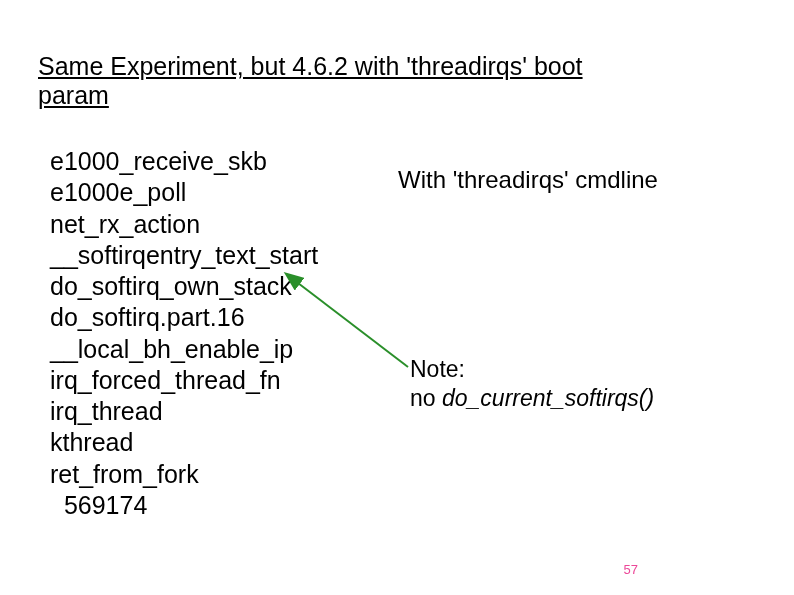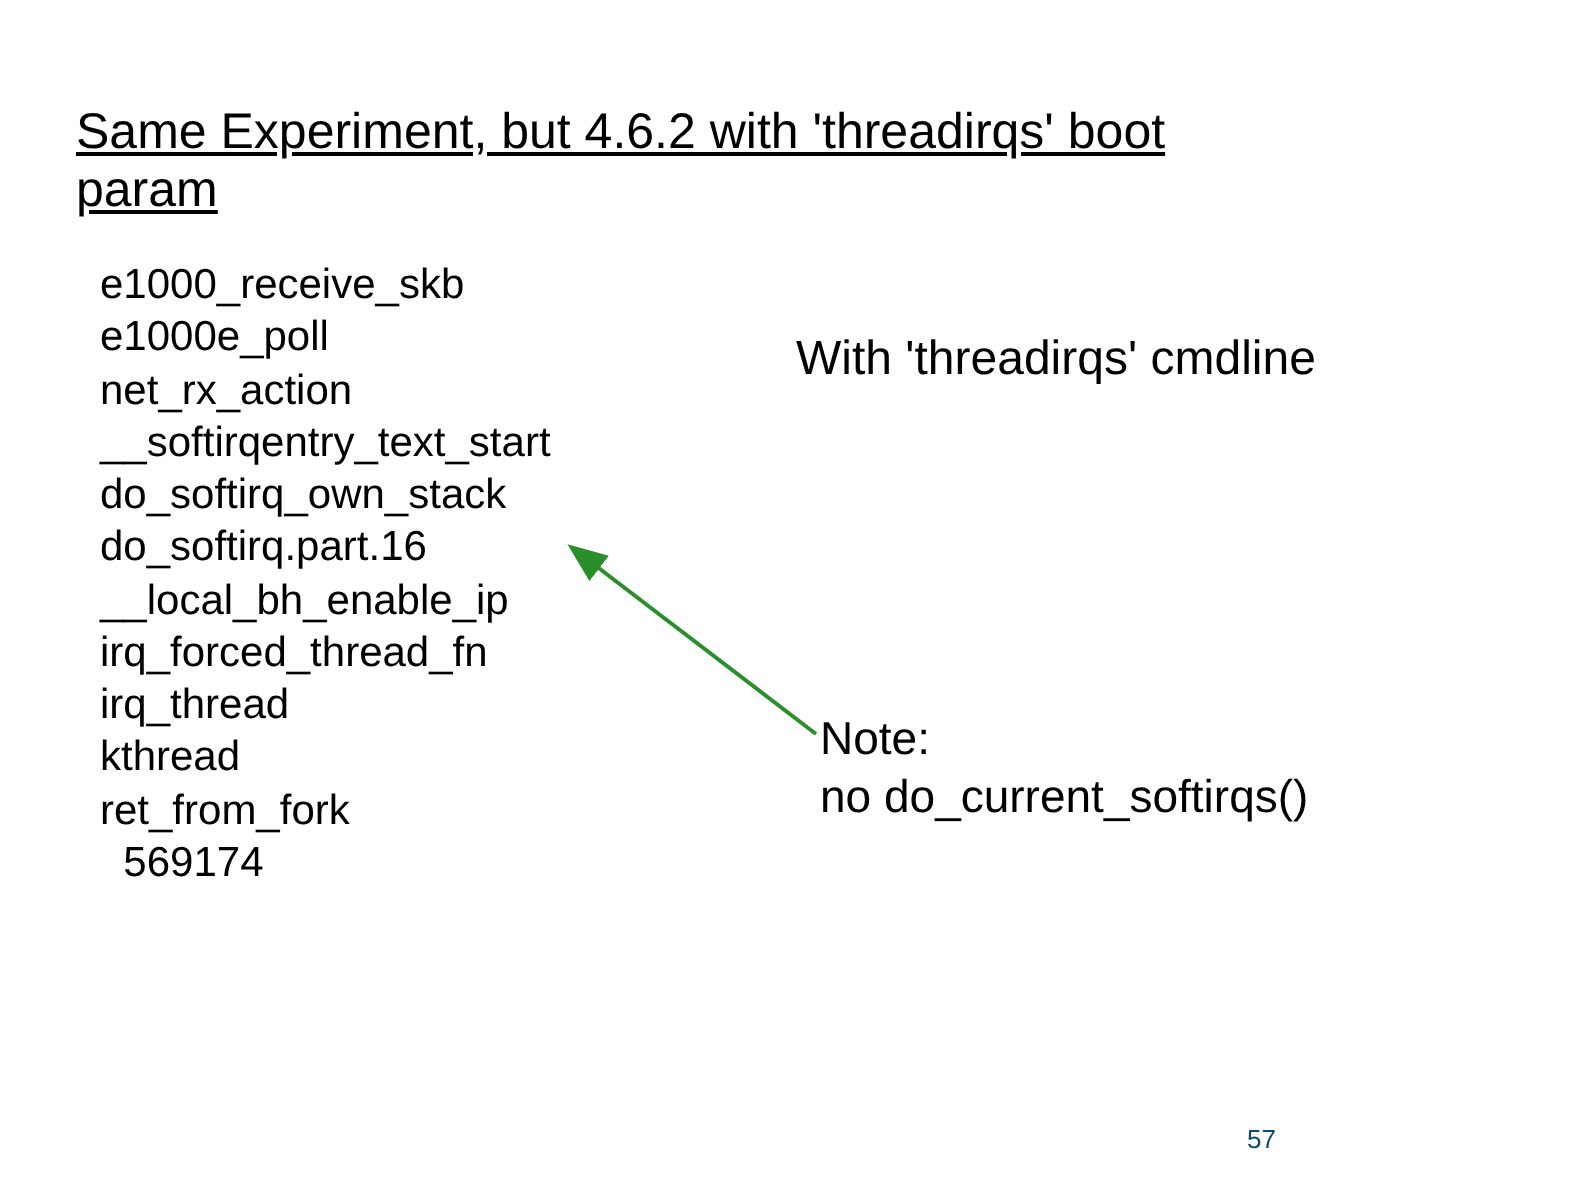--- a/index.html
+++ b/index.html
@@ -22,55 +22,56 @@
   .title {
     position: absolute;
     left: 38px;
     top: 52px;
     font-size: 25px;
     text-decoration: underline;
   }
   .stack {
     position: absolute;
     left: 50px;
-    top: 130px;
-    font-size: 21px;
+    top: 146px;
+    font-size: 25px;
     line-height: 1.25;
     white-space: pre;
   }
   .comment {
     position: absolute;
     left: 398px;
     top: 165px;
     font-size: 24px;
     line-height: 1.25;
   }
   .note {
     position: absolute;
     left: 410px;
     top: 355px;
     font-size: 23px;
     line-height: 1.25;
   }
   .note .italic {
+    font-style: italic;
   }
   .arrow-svg {
     position: absolute;
     left: 290px;
     top: 275px;
     width: 130px;
     height: 100px;
     overflow: visible;
   }
   .pagenum {
     position: absolute;
     right: 20px;
     bottom: 18px;
     font-size: 13px;
-    color: #0c4a6e;
+    color: #ec4899;
   }
 </style>
 </head>
 <body>
 <div class="slide">
 
 <div class="title">Same Experiment, but 4.6.2 with 'threadirqs' boot param</div>
 
 <div class="stack">e1000_receive_skb
 e1000e_poll

